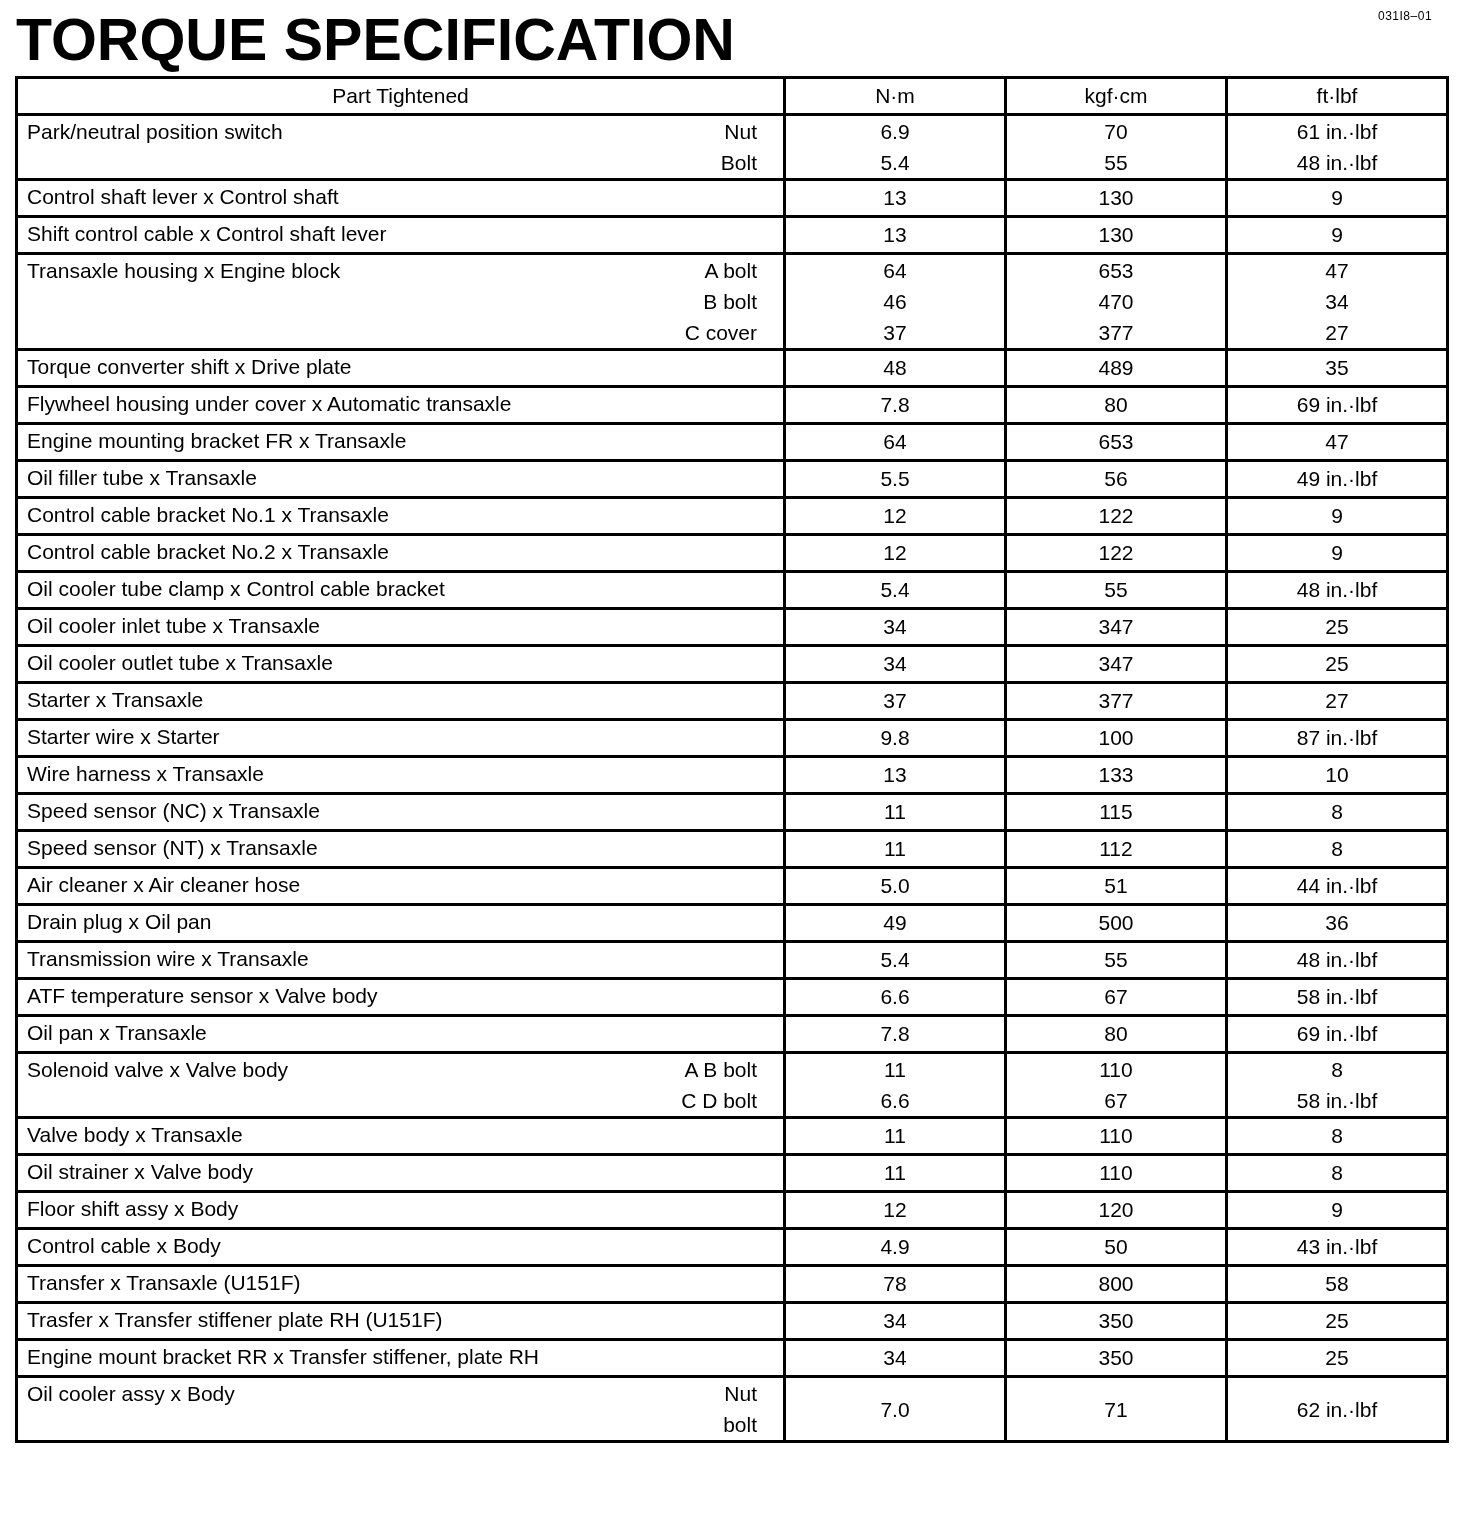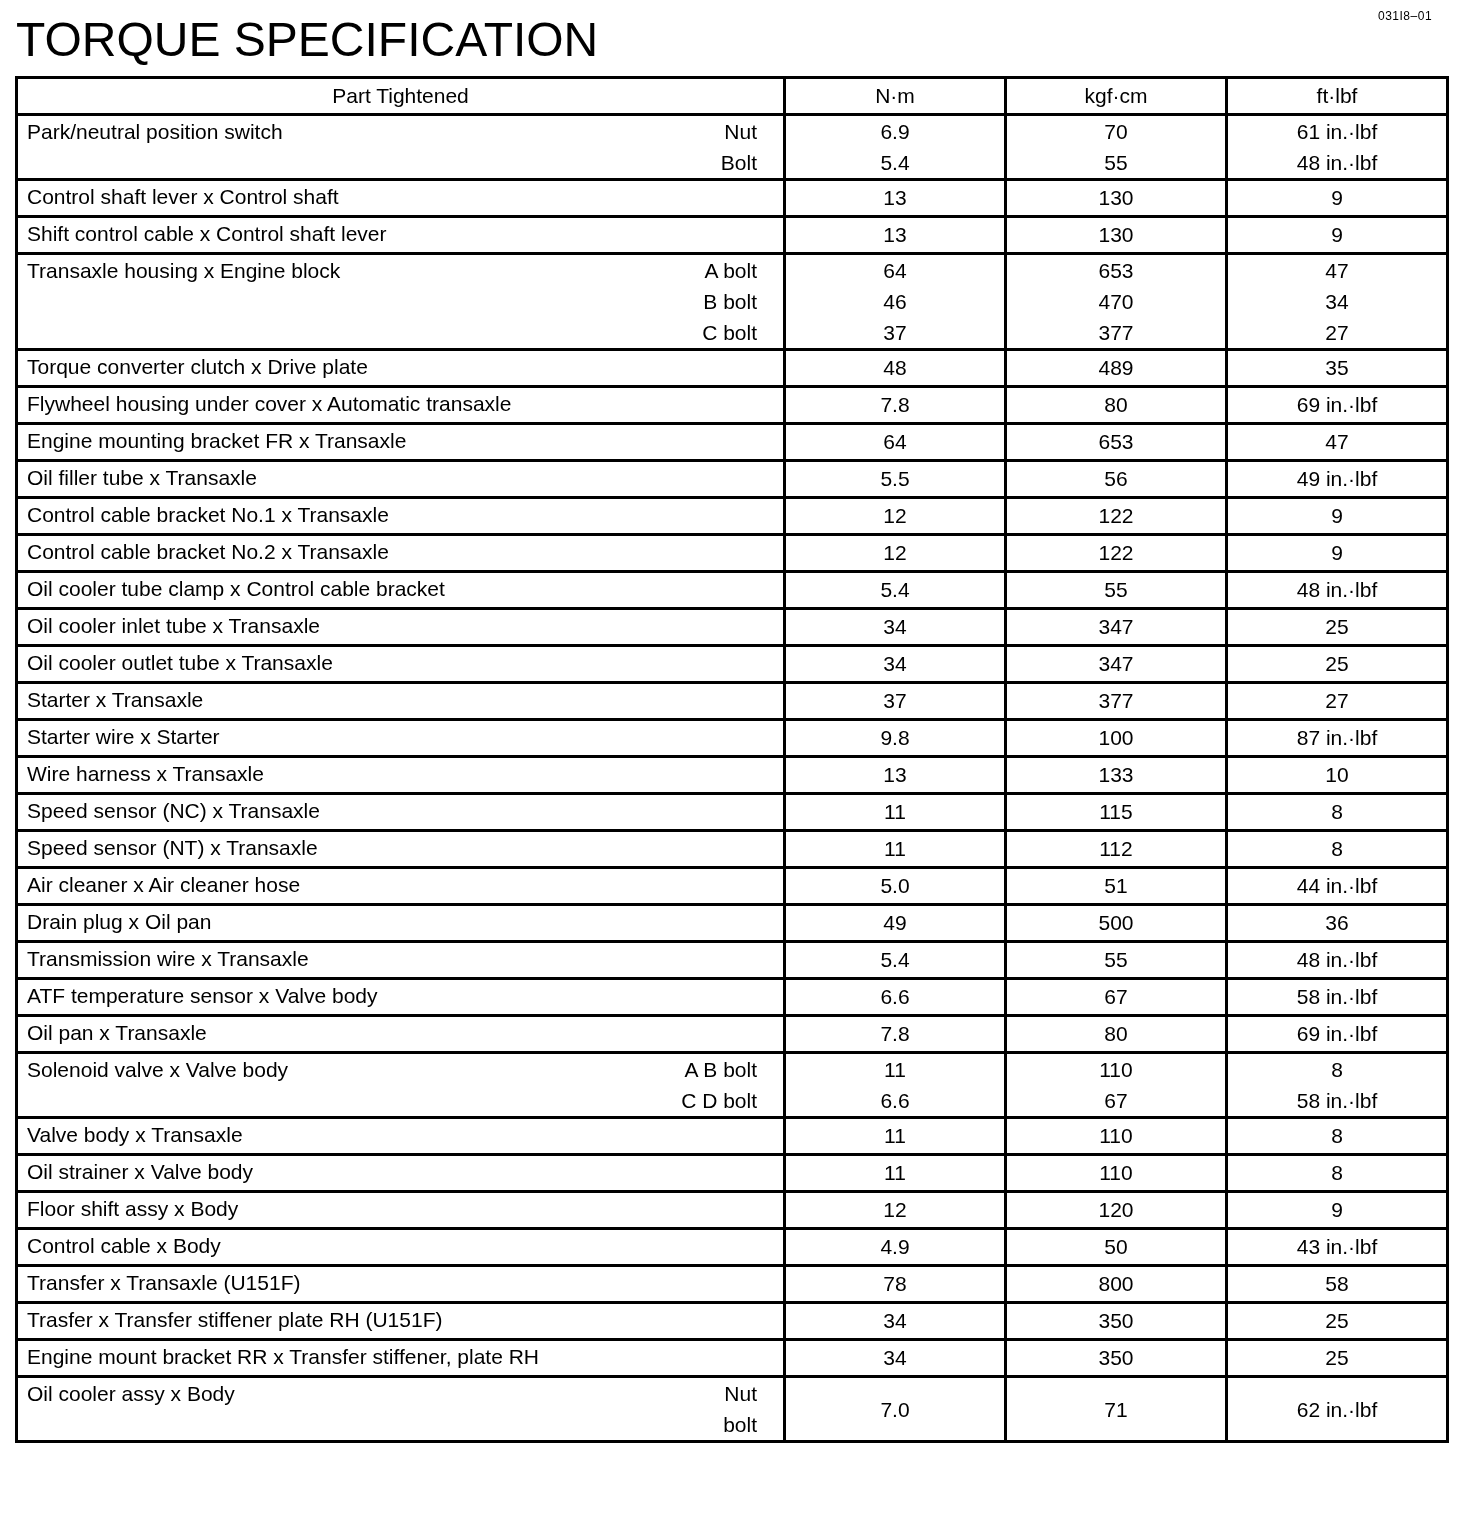--- a/index.html
+++ b/index.html
@@ -6,21 +6,21 @@
   body {
     width: 1472px; height: 1528px; position: relative; overflow: hidden;
     font-family: "Liberation Sans", sans-serif; color: #000;
   }
   .doc-code {
     position: absolute; top: 9px; left: 1378px;
     font-size: 12px; letter-spacing: 0.5px;
   }
   .page-title {
     position: absolute; top: 14px; left: 16px;
-    font-size: 48px; font-weight: normal; letter-spacing: 0px;
+    font-size: 59px; font-weight: bold; letter-spacing: 0px;
     line-height: 52px;
   }
   table.spec {
     position: absolute; top: 76px; left: 15px;
     width: 1295px;
     border-collapse: collapse;
     table-layout: fixed;
   }
   table.spec td, table.spec th {
     border: 3px solid #000;
@@ -118,42 +118,42 @@
         <td class="val-cell">
           <div class="line">9</div>
         </td>
       </tr>
       <tr>
         <td class="part-cell">
           <div class="part-name">Transaxle housing x Engine block</div>
           <div class="sub-labels">
             <div class="line">A bolt</div>
             <div class="line">B bolt</div>
-            <div class="line">C bolt</div>
+            <div class="line">C cover</div>
           </div>
         </td>
         <td class="val-cell">
           <div class="line">64</div>
           <div class="line">46</div>
           <div class="line">37</div>
         </td>
         <td class="val-cell">
           <div class="line">653</div>
           <div class="line">470</div>
           <div class="line">377</div>
         </td>
         <td class="val-cell">
           <div class="line">47</div>
           <div class="line">34</div>
           <div class="line">27</div>
         </td>
       </tr>
       <tr class="single">
         <td class="part-cell">
-          <div class="part-name">Torque converter clutch x Drive plate</div>
+          <div class="part-name">Torque converter shift x Drive plate</div>
           <div class="sub-labels">
             <div class="line"></div>
           </div>
         </td>
         <td class="val-cell">
           <div class="line">48</div>
         </td>
         <td class="val-cell">
           <div class="line">489</div>
         </td>

